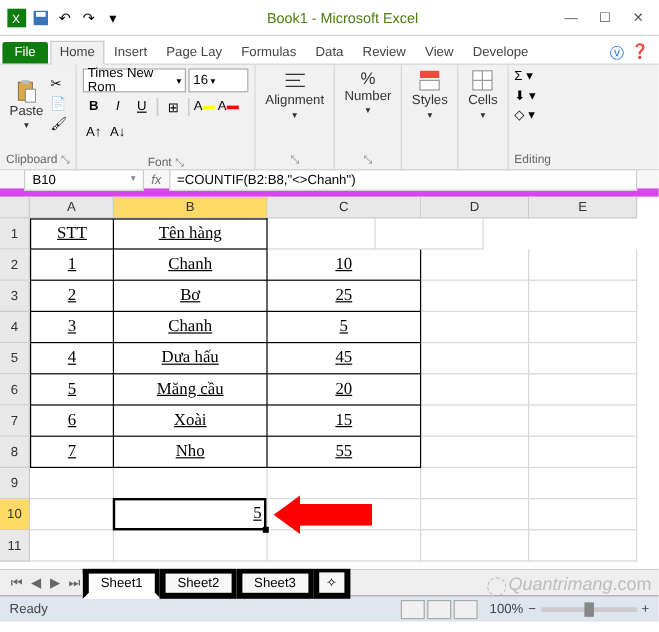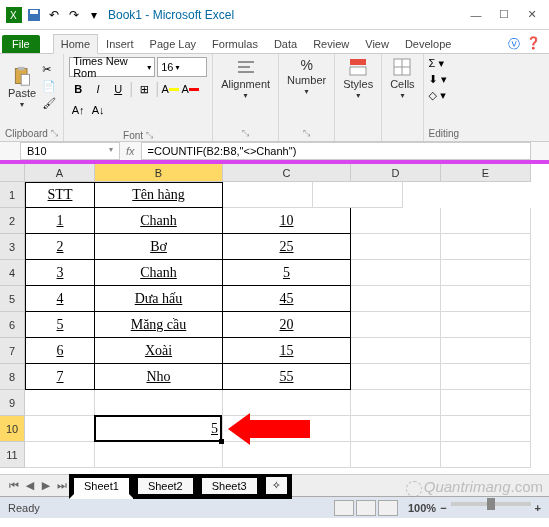--- a/index.html
+++ b/index.html
@@ -1,47 +1,47 @@
 <!DOCTYPE html>
 <html><head>
 <meta charset="utf-8">
 <style>
 * { box-sizing: border-box; margin: 0; padding: 0; font-family: "Segoe UI", Tahoma, sans-serif; }
 body { background: #fff; width: 549px; height: 527px; overflow: hidden; position: relative; }
 
 .titlebar { height: 30px; background: #fff; display: flex; align-items: center; border-bottom: 1px solid #d4d4d4; }
 .qat { display: flex; align-items: center; gap: 4px; padding: 0 6px; }
 .qat-icon { width: 16px; height: 16px; display: flex; align-items: center; justify-content: center; font-size: 12px; }
-.title-text { flex: 1; text-align: left; font-size: 12px; color: #0369a1; }
+.title-text { flex: 1; text-align: center; font-size: 12px; color: #4d7c0f; }
 .winbtns { display: flex; gap: 2px; padding-right: 4px; }
 .winbtn { width: 26px; height: 20px; display: flex; align-items: center; justify-content: center; font-size: 11px; color: #555; }
 
 .tabs { height: 24px; background: #fff; display: flex; align-items: flex-end; padding-left: 2px; border-bottom: 1px solid #ccc; }
-.filetab { background: #107c10; color: #fff; padding: 3px 10px; font-size: 11px; border-radius: 2px 2px 0 0; margin-right: 13px; }
+.filetab { background: #107c10; color: #fff; padding: 3px 10px; font-size: 11px; border-radius: 2px 2px 0 0; margin-right: 2px; }
 .tab { padding: 3px 7px; font-size: 11px; color: #444; border: 1px solid transparent; border-bottom: none; }
 .tab.active { background: #f1f1f1; border-color: #ccc; border-bottom: 1px solid #f1f1f1; margin-bottom: -1px; }
 .tab-help { margin-left: auto; display: flex; gap: 6px; padding-right: 8px; font-size: 12px; color: #1a73e8; }
 
 .ribbon { height: 88px; background: #f1f1f1; border-bottom: 1px solid #ccc; display: flex; }
 .group { border-right: 1px solid #d8d8d8; padding: 3px 5px 1px; display: flex; flex-direction: column; justify-content: space-between; }
 .group-label { font-size: 10px; color: #666; text-align: center; padding: 1px 0; display: flex; justify-content: center; gap: 3px; margin-top: 10px; }
 .group-content { flex: 1; display: flex; align-items: center; gap: 3px; }
 .clip-main { display: flex; flex-direction: column; align-items: center; gap: 1px; }
 .clip-side { display: flex; flex-direction: column; gap: 3px; }
 .mini-icon { width: 16px; height: 14px; font-size: 11px; }
 .font-rows { display: flex; flex-direction: column; gap: 3px; }
 .font-row { display: flex; gap: 2px; align-items: center; }
 .font-sel { font-size: 11px; border: 1px solid #aaa; padding: 1px 3px; background: #fff; height: 20px; display: flex; align-items: center; }
 .font-btn { width: 18px; height: 18px; font-size: 11px; display: flex; align-items: center; justify-content: center; }
 .big-btn { display: flex; flex-direction: column; align-items: center; font-size: 11px; color: #333; gap: 1px; padding: 0 3px; }
 .big-btn svg, .big-btn .icn { width: 20px; height: 20px; }
 .colorbar { width: 12px; height: 3px; }
 .launcher { font-size: 9px; color: #888; }
 
-.namebox-row { height: 22px; background: #f7f7f7; border-bottom: 4px solid #d946ef; display: flex; align-items: center; }
+.namebox-row { height: 22px; background: #f7f7f7; border-bottom: 7px solid #d946ef; display: flex; align-items: center; }
 .namebox { width: 100px; background: #fff; border: 1px solid #ccc; font-size: 11px; padding: 2px 6px; margin-left: 20px; display: flex; justify-content: space-between; }
 .fx-label { font-style: italic; font-size: 11px; color: #777; padding: 0 6px; }
 .formula-bar { flex: 1; background: #fff; border: 1px solid #ccc; font-size: 11px; padding: 2px 6px; margin-right: 18px; }
 
 .sheet-area { position: relative; height: 310px; overflow: hidden; background: #fff; }
 .col-headers { display: flex; height: 18px; position: sticky; top: 0; }
 .corner { width: 25px; background: #e8e8e8; border-right: 1px solid #ccc; border-bottom: 1px solid #ccc; }
 .colh { background: #e8e8e8; border-right: 1px solid #ccc; border-bottom: 1px solid #ccc; text-align: center; font-size: 11px; color: #333; line-height: 18px; }
 .colh.selected { background: #ffd966; }
 .colA { width: 70px; } .colB { width: 128px; } .colC { width: 128px; } .colD { width: 90px; } .colE { width: 90px; }
@@ -62,21 +62,21 @@
 .arrow-head { width: 0; height: 0; border-top: 16px solid transparent; border-bottom: 16px solid transparent; border-right: 22px solid #ff0000; position: absolute; left: -22px; top: -7px; }
 
 .sheet-tabs { height: 22px; background: #eee; border-top: 1px solid #ccc; display: flex; align-items: center; font-size: 11px; padding-left: 6px; gap: 0; }
 .navbtn { width: 16px; height: 16px; display: flex; align-items: center; justify-content: center; color: #666; }
 .stab { padding: 2px 10px; border: 5px solid #000000; background: #f7f7f7; margin-left: -1px; }
 .stab.active { background: #fff; border-bottom-color: #fff; }
 
 .statusbar { height: 22px; background: #dfe5ee; border-top: 1px solid #aaa; display: flex; align-items: center; font-size: 11px; color: #444; padding: 0 8px; justify-content: space-between; }
 .views { display: flex; gap: 2px; align-items: center; }
 .viewbtn { width: 20px; height: 16px; border: 1px solid #aaa; background: #f0f0f0; }
-.zoom { display: flex; gap: 4px; font-weight: bold; }
+.zoom { display: flex; align-items: center; gap: 4px; }
 .zoom-track { width: 80px; height: 4px; background: #ccc; position: relative; }
 .zoom-thumb { width: 8px; height: 12px; background: #888; position: absolute; left: 36px; top: -4px; }
 
 .watermark { position: absolute; right: 6px; bottom: 30px; font-size: 15px; color: rgba(150,150,150,0.55); font-style: italic; font-family: Georgia, serif; pointer-events: none; }
 .watermark-icon { display:inline-block; width:16px; height:16px; border:1.5px dashed rgba(150,150,150,0.55); border-radius:50%; vertical-align:middle; margin-right:2px; position:relative;}
 </style>
 </head>
 <body>
 
 <div class="titlebar">

